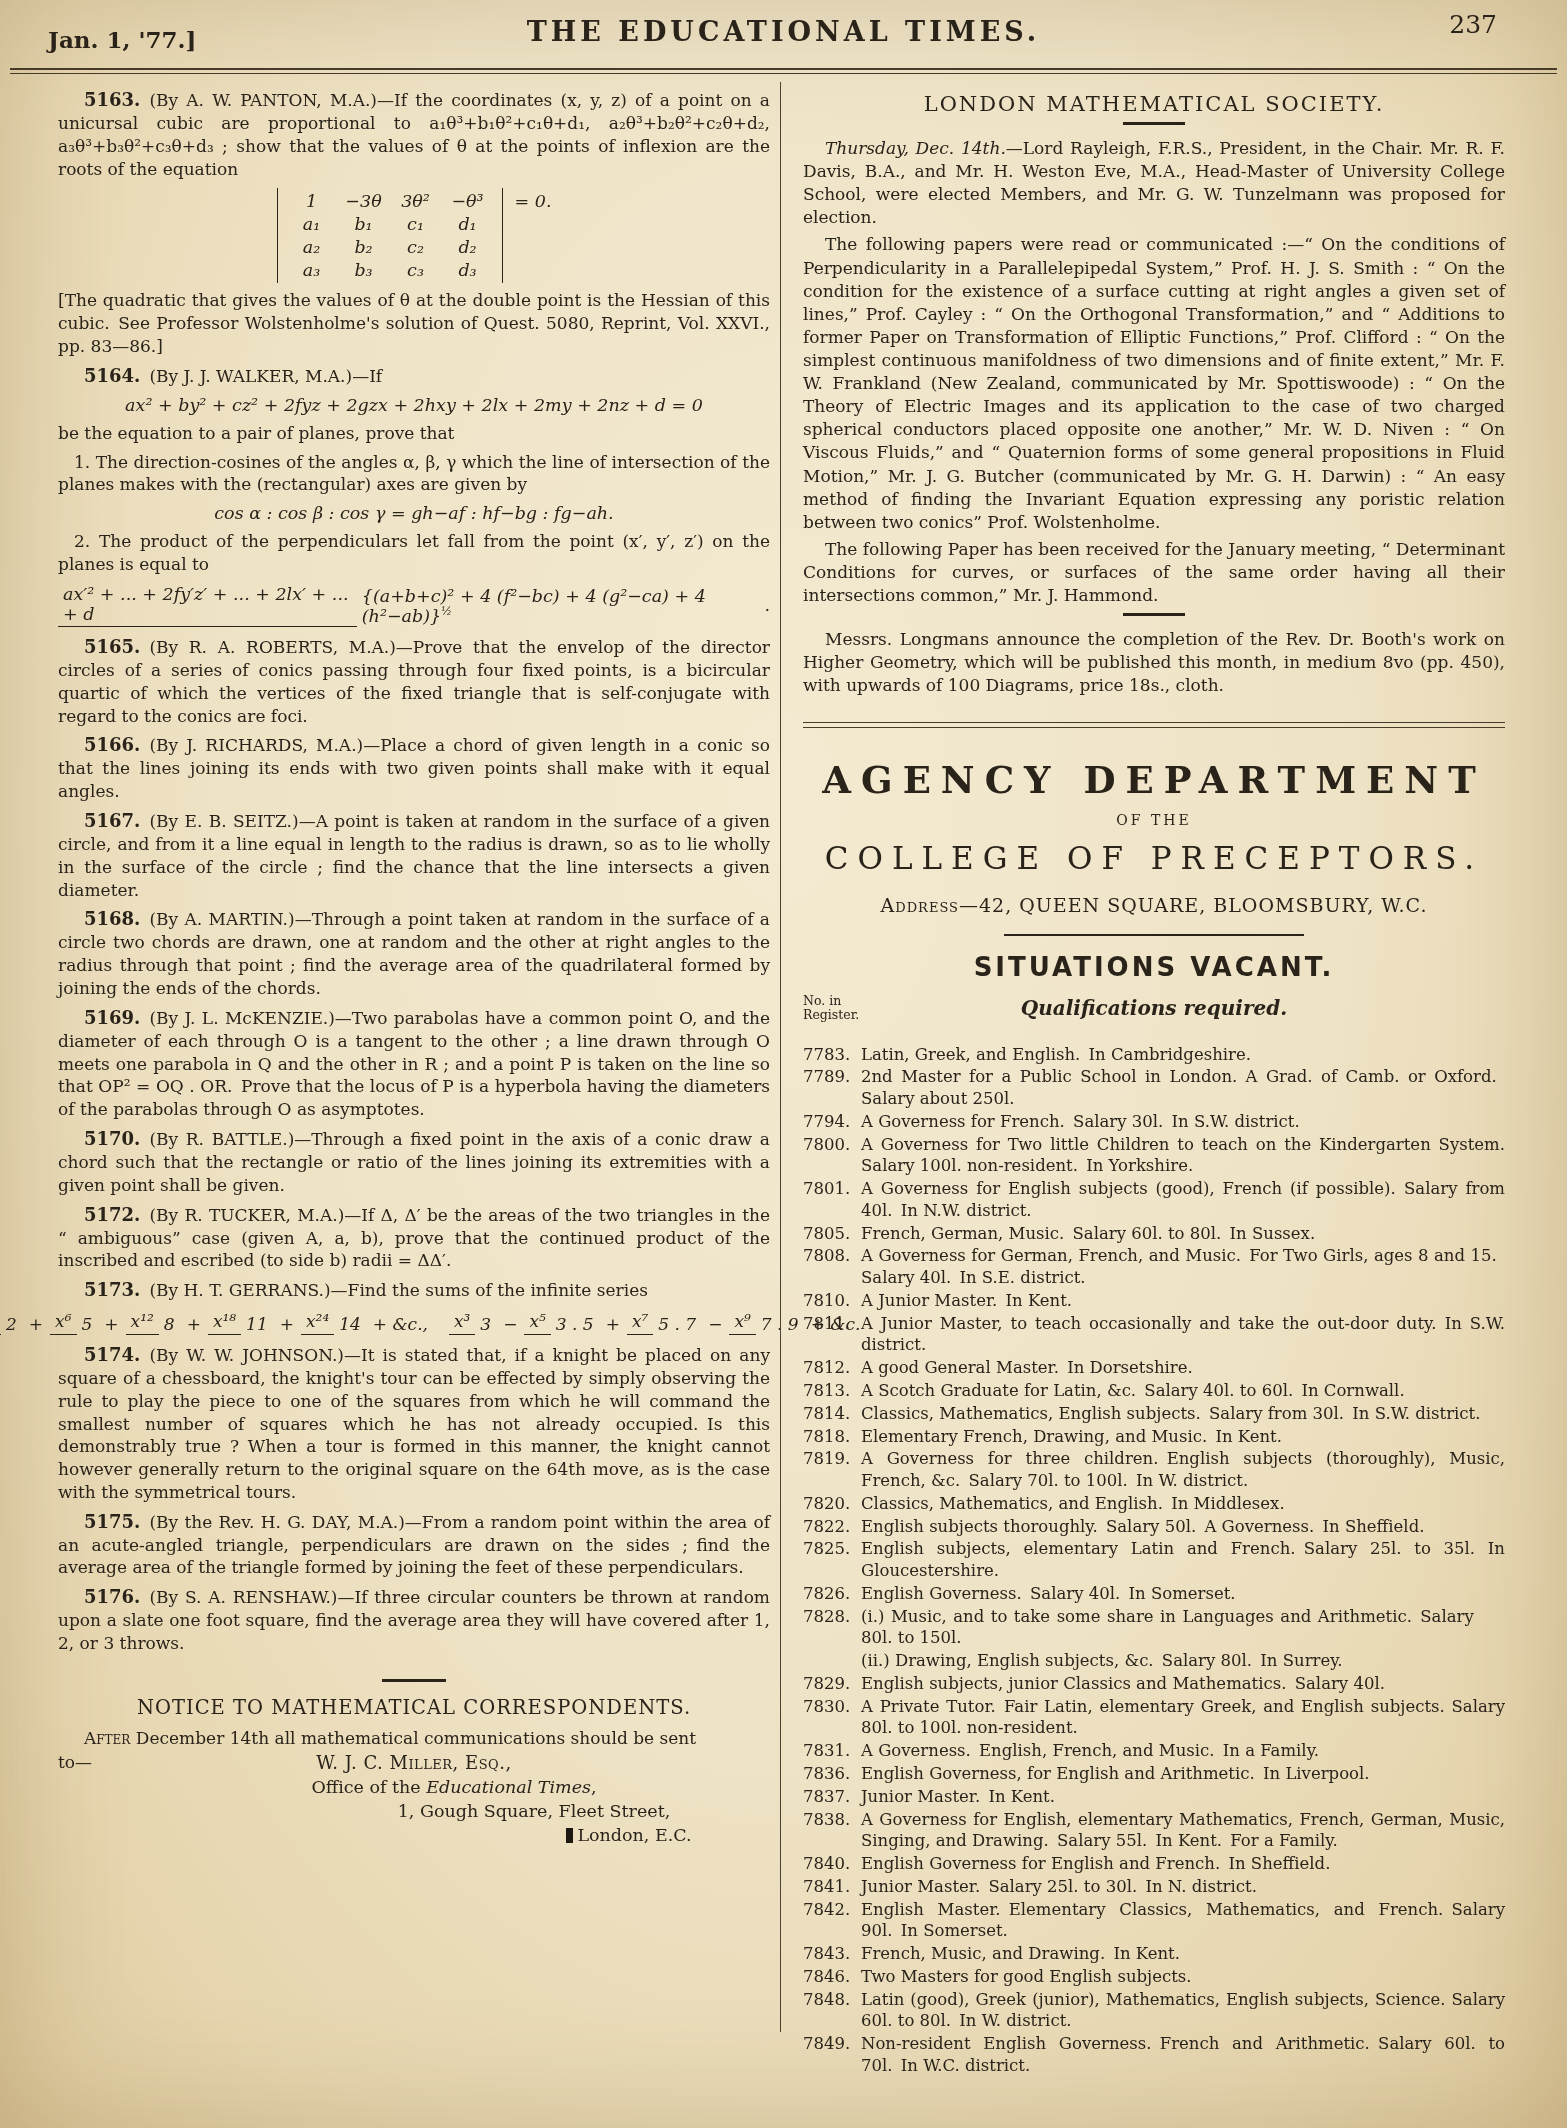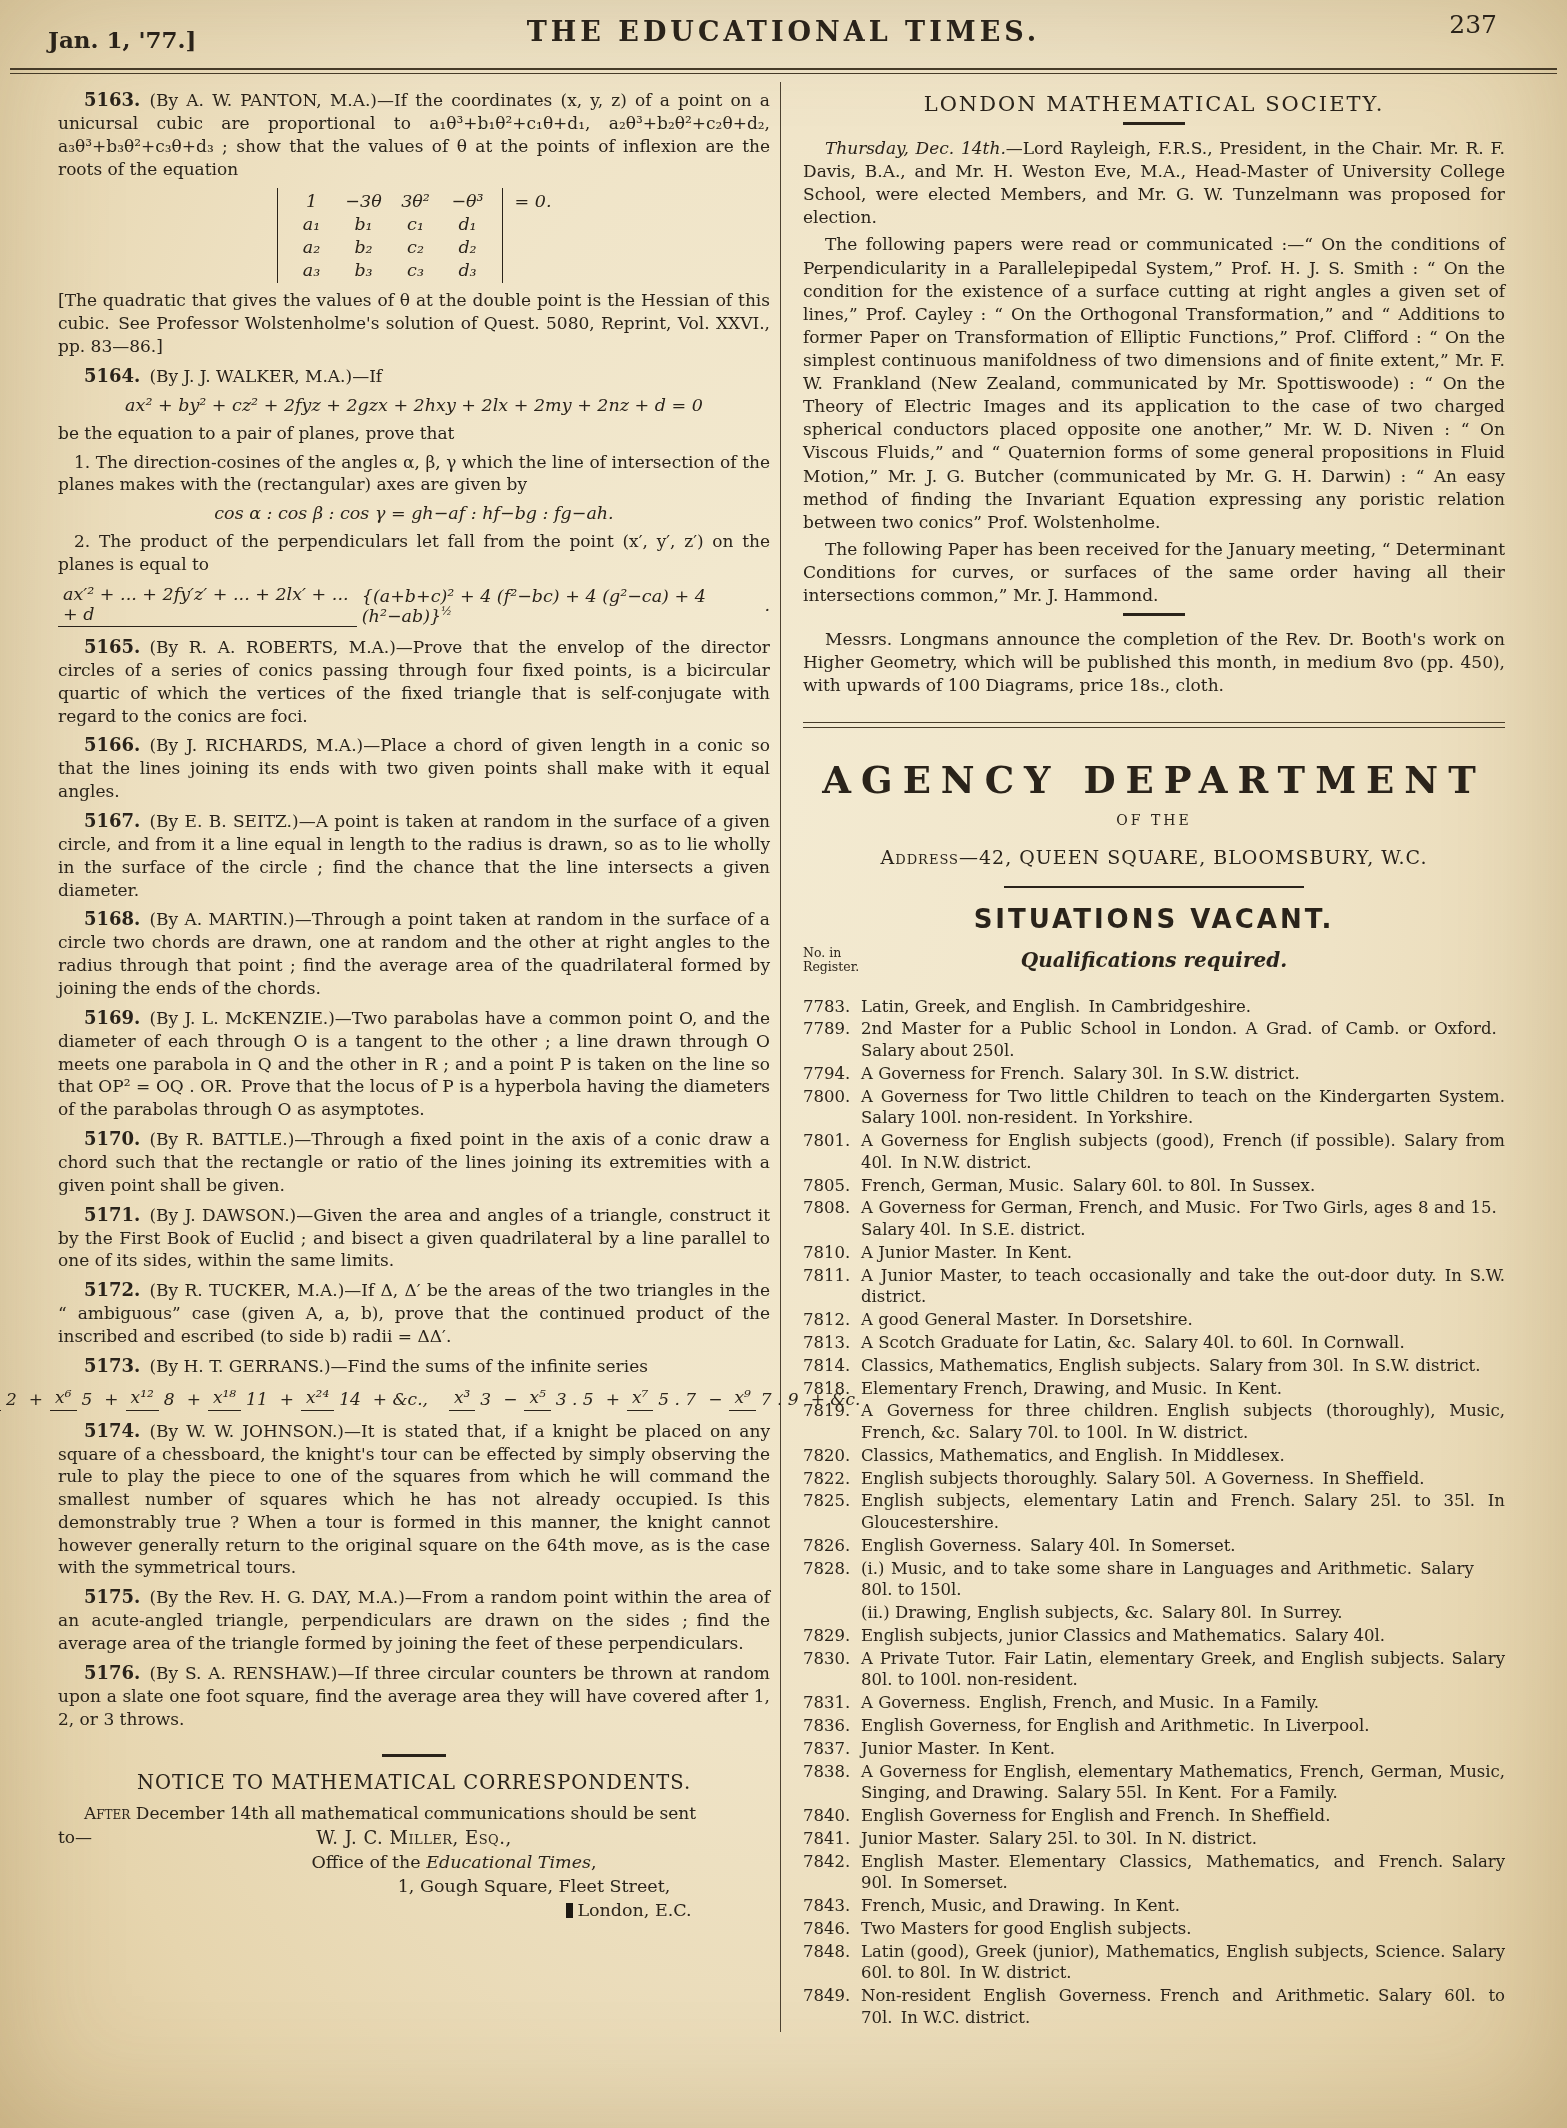--- a/index.html
+++ b/index.html
@@ -123,21 +123,20 @@
         </span>
         <span>.</span>
       </div>
 
       <p class="prob"><span class="pno">5165.</span><span>(By R. A. ROBERTS, M.A.)—Prove that the envelop of the director circles of a series of conics passing through four fixed points, is a bicircular quartic of which the vertices of the fixed triangle that is self-conjugate with regard to the conics are foci.</span></p>
       <p class="prob"><span class="pno">5166.</span><span>(By J. RICHARDS, M.A.)—Place a chord of given length in a conic so that the lines joining its ends with two given points shall make with it equal angles.</span></p>
       <p class="prob"><span class="pno">5167.</span><span>(By E. B. SEITZ.)—A point is taken at random in the surface of a given circle, and from it a line equal in length to the radius is drawn, so as to lie wholly in the surface of the circle ; find the chance that the line intersects a given diameter.</span></p>
       <p class="prob"><span class="pno">5168.</span><span>(By A. MARTIN.)—Through a point taken at random in the surface of a circle two chords are drawn, one at random and the other at right angles to the radius through that point ; find the average area of the quadrilateral formed by joining the ends of the chords.</span></p>
       <p class="prob"><span class="pno">5169.</span><span>(By J. L. McKENZIE.)—Two parabolas have a common point O, and the diameter of each through O is a tangent to the other ; a line drawn through O meets one parabola in Q and the other in R ; and a point P is taken on the line so that OP² = OQ . OR. Prove that the locus of P is a hyperbola having the diameters of the parabolas through O as asymptotes.</span></p>
       <p class="prob"><span class="pno">5170.</span><span>(By R. BATTLE.)—Through a fixed point in the axis of a conic draw a chord such that the rectangle or ratio of the lines joining its extremities with a given point shall be given.</span></p>
-      <p class="prob"><span class="pno">5171.</span><span>(By J. DAWSON.)—Given the area and angles of a triangle, construct it by the First Book of Euclid ; and bisect a given quadrilateral by a line parallel to one of its sides, within the same limits.</span></p>
       <p class="prob"><span class="pno">5172.</span><span>(By R. TUCKER, M.A.)—If Δ, Δ′ be the areas of the two triangles in the “ ambiguous” case (given A, a, b), prove that the continued product of the inscribed and escribed (to side b) radii = ΔΔ′.</span></p>
 
       <p class="prob"><span class="pno">5173.</span><span>(By H. T. GERRANS.)—Find the sums of the infinite series</span></p>
       <div class="series-line">
         <span class="series">
             <span class="term">
               <span></span>
               <span class="frac">
                 <span class="fnum">x⁰</span>
                 <span class="fden">2</span>
@@ -230,20 +229,21 @@
       <div class="rule-short"></div>
       <p class="rpara"><span class="ital">Thursday, Dec. 14th.</span><span>—Lord Rayleigh, F.R.S., President, in the Chair. Mr. R. F. Davis, B.A., and Mr. H. Weston Eve, M.A., Head-Master of University College School, were elected Members, and Mr. G. W. Tunzelmann was proposed for election.</span></p>
       <p class="rpara">The following papers were read or communicated :—“ On the conditions of Perpendicularity in a Parallelepipedal System,” Prof. H. J. S. Smith : “ On the condition for the existence of a surface cutting at right angles a given set of lines,” Prof. Cayley : “ On the Orthogonal Transformation,” and “ Additions to former Paper on Transformation of Elliptic Functions,” Prof. Clifford : “ On the simplest continuous manifoldness of two dimensions and of finite extent,” Mr. F. W. Frankland (New Zealand, communicated by Mr. Spottiswoode) : “ On the Theory of Electric Images and its application to the case of two charged spherical conductors placed opposite one another,” Mr. W. D. Niven : “ On Viscous Fluids,” and “ Quaternion forms of some general propositions in Fluid Motion,” Mr. J. G. Butcher (communicated by Mr. G. H. Darwin) : “ An easy method of finding the Invariant Equation expressing any poristic relation between two conics” Prof. Wolstenholme.</p>
       <p class="rpara">The following Paper has been received for the January meeting, “ Determinant Conditions for curves, or surfaces of the same order having all their intersections common,” Mr. J. Hammond.</p>
       <div class="rule-short"></div>
       <p class="rpara">Messrs. Longmans announce the completion of the Rev. Dr. Booth's work on Higher Geometry, which will be published this month, in medium 8vo (pp. 450), with upwards of 100 Diagrams, price 18s., cloth.</p>
 
       <div class="rule-double2"></div>
       <div class="agency-title">AGENCY DEPARTMENT</div>
       <div class="of-the">OF THE</div>
+      <div class="college">COLLEGE OF PRECEPTORS.</div>
       <div class="address">Address—42, QUEEN SQUARE, BLOOMSBURY, W.C.</div>
       <div class="rule-mid"></div>
 
       <div class="vac-title">SITUATIONS VACANT.</div>
       <div class="vac-head">
         <div class="noreg">
             <div>No. in</div>
             <div>Register.</div>
           </div>
         <div class="qual">Qualifications required.</div>

